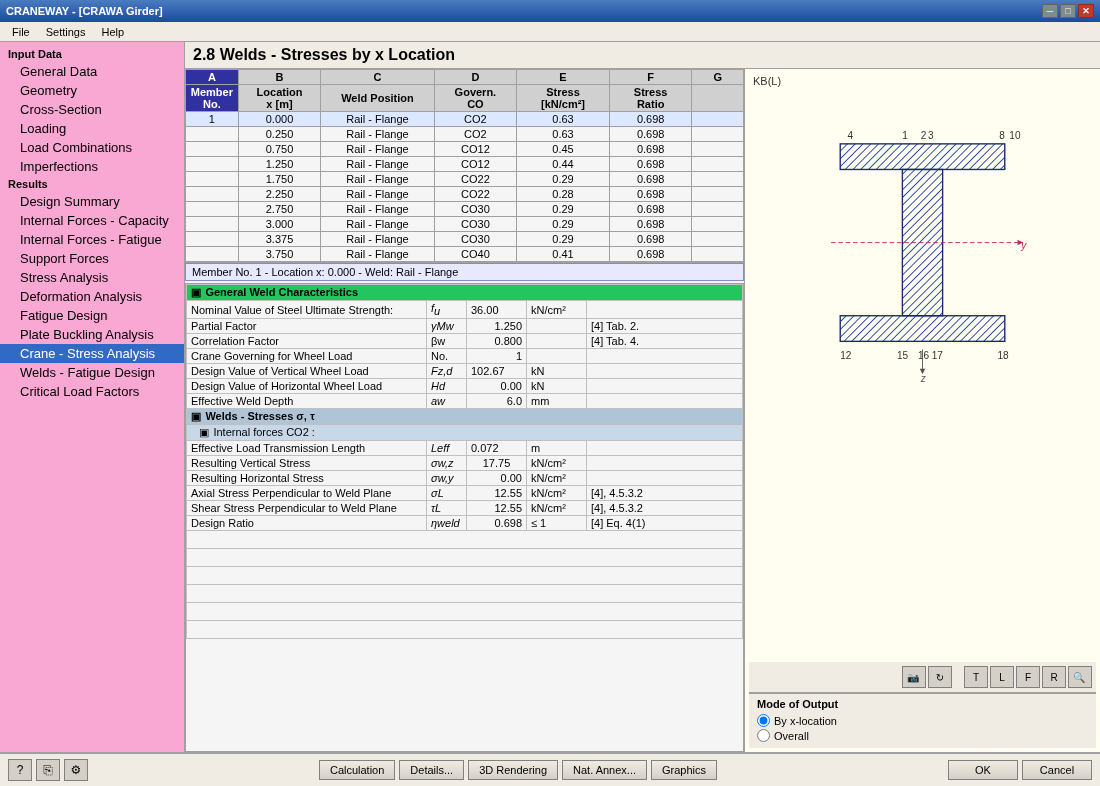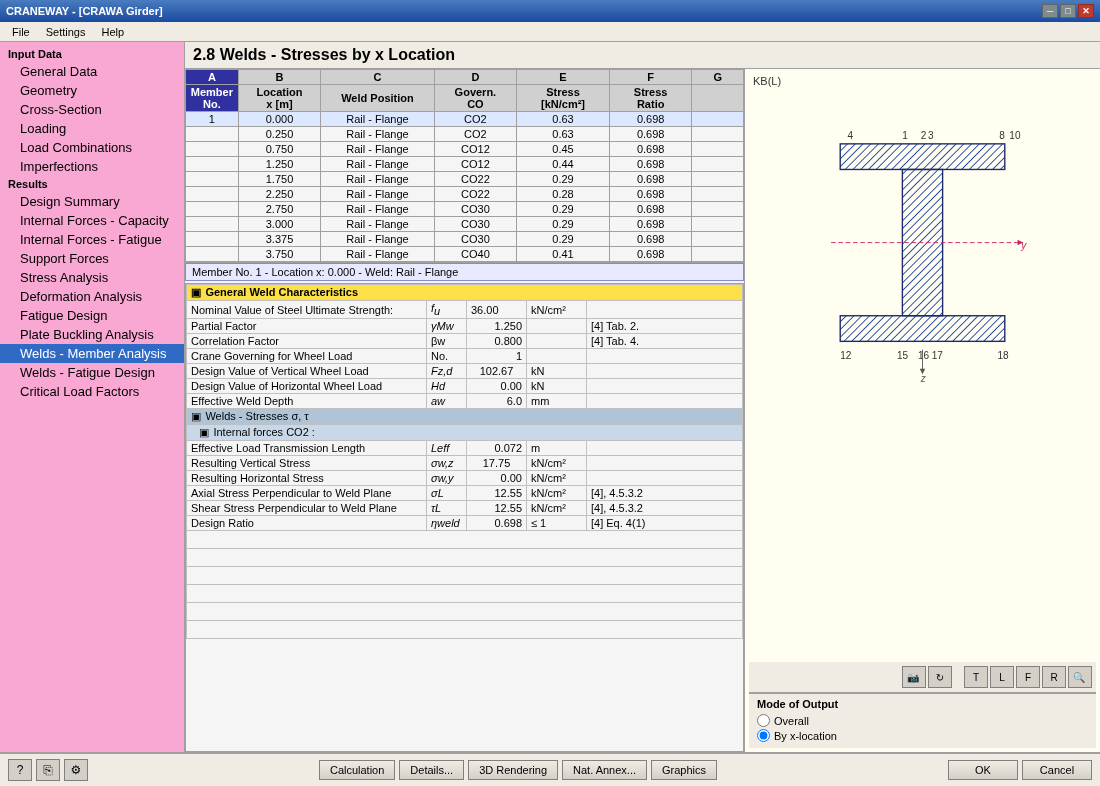--- a/index.html
+++ b/index.html
@@ -284,21 +284,21 @@
     <div class="sidebar-item">Imperfections</div>
     <div class="sidebar-section">Results</div>
     <div class="sidebar-item">Design Summary</div>
     <div class="sidebar-item">Internal Forces - Capacity</div>
     <div class="sidebar-item">Internal Forces - Fatigue</div>
     <div class="sidebar-item">Support Forces</div>
     <div class="sidebar-item">Stress Analysis</div>
     <div class="sidebar-item">Deformation Analysis</div>
     <div class="sidebar-item">Fatigue Design</div>
     <div class="sidebar-item">Plate Buckling Analysis</div>
-    <div class="sidebar-item active">Welds - Member Analysis</div>
+    <div class="sidebar-item active">Crane - Stress Analysis</div>
     <div class="sidebar-item">Welds - Fatigue Design</div>
     <div class="sidebar-item">Critical Load Factors</div>
   </div>
 
   <div class="content-area">
     <div class="content-header">2.8 Welds - Stresses by x Location</div>
 
     <div class="content-body">
 
       <div class="left-panel">
@@ -420,21 +420,21 @@
           </table>
         </div>
 
         <div class="selected-info">Member No. 1  -  Location x: 0.000  -  Weld: Rail - Flange</div>
 
         <div class="detail-section">
           <table class="detail-table">
 
             <tbody>
                 <tr class="section-header">
-              <td colspan="5" style="font-weight:bold;background:#fde047;">
+              <td colspan="5" style="font-weight:bold;background:#22c55e;">
                 <span style="margin-right:4px">▣</span>General Weld Characteristics
               </td>
             </tr>
             <tr>
               <td style="width:240px">Nominal Value of Steel Ultimate Strength:</td>
               <td style="width:40px;font-style:italic">f<sub>u</sub></td>
               <td style="width:60px;text-align:left">36.00</td>
               <td style="width:60px">kN/cm²</td>
               <td></td>
             </tr>
@@ -455,53 +455,53 @@
             <tr>
               <td>Crane Governing for Wheel Load</td>
               <td>No.</td>
               <td style="text-align:right">1</td>
               <td></td>
               <td></td>
             </tr>
             <tr>
               <td>Design Value of Vertical Wheel Load</td>
               <td style="font-style:italic">Fz,d</td>
-              <td style="text-align:center">102.67</td>
+              <td style="text-align:left">102.67</td>
               <td>kN</td>
               <td></td>
             </tr>
             <tr>
               <td>Design Value of Horizontal Wheel Load</td>
               <td style="font-style:italic">Hd</td>
               <td style="text-align:right">0.00</td>
               <td>kN</td>
               <td></td>
             </tr>
             <tr>
               <td>Effective Weld Depth</td>
               <td style="font-style:italic">aw</td>
               <td style="text-align:right">6.0</td>
               <td>mm</td>
               <td></td>
             </tr>
 
             <tr class="section-header">
-              <td colspan="5" style="font-weight:normal;background:#b0c4d8;">
+              <td colspan="5" style="font-weight:bold;background:#b0c4d8;">
                 <span style="margin-right:4px">▣</span>Welds - Stresses σ, τ
               </td>
             </tr>
             <tr class="sub-section-header">
               <td colspan="5" style="background:#c8d8e8;padding-left:12px;">
                 <span style="margin-right:4px">▣</span>Internal forces CO2 :
               </td>
             </tr>
             <tr>
               <td>Effective Load Transmission Length</td>
               <td style="font-style:italic">Leff</td>
-              <td style="text-align:right">0.072</td>
+              <td style="">0.072</td>
               <td>m</td>
               <td></td>
             </tr>
             <tr>
               <td>Resulting Vertical Stress</td>
               <td style="font-style:italic">σw,z</td>
               <td style="text-align:center">17.75</td>
               <td>kN/cm²</td>
               <td></td>
             </tr>
@@ -609,26 +609,26 @@
           <div class="toolbar-btn">T</div>
           <div class="toolbar-btn">L</div>
           <div class="toolbar-btn">F</div>
           <div class="toolbar-btn">R</div>
           <div class="toolbar-btn">🔍</div>
         </div>
 
         <div class="mode-output">
           <div class="mode-output-title">Mode of Output</div>
           <div class="radio-option">
+            <input type="radio" name="mode" checked="" style="">
+            <span>By x-location</span>
+          </div>
+          <div class="radio-option">
             <input type="radio" name="mode" style="">
             <span>Overall</span>
-          </div>
-          <div class="radio-option">
-            <input type="radio" name="mode" checked="" style="">
-            <span>By x-location</span>
           </div>
         </div>
       </div>
 
     </div>
   </div>
 
 </div>
 
 <div class="bottom-bar">

